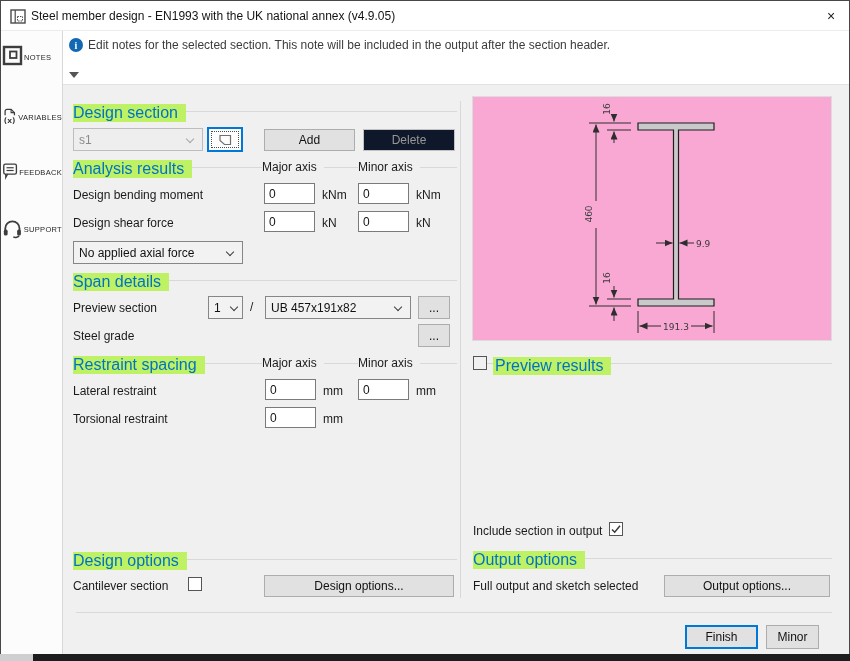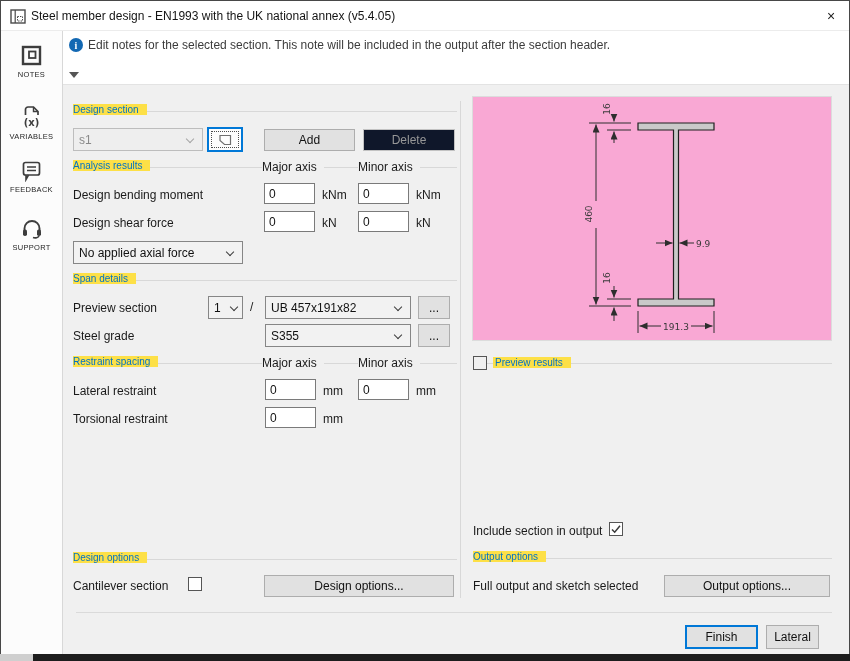--- a/index.html
+++ b/index.html
@@ -12,34 +12,34 @@
   #bottom-strip-dark { position:absolute; left:33px; top:654px; width:817px; height:7px; background:#1d1d1d; }
   #bottom-strip-light { position:absolute; left:0; top:654px; width:33px; height:7px; background:#cfcfcf; }
 
   
   #titlebar { position:absolute; left:0; top:0; width:848px; height:30px; background:#ffffff; border-bottom:1px solid #ececec; }
   #title-text { position:absolute; left:30px; top:8px; font-size:12px; color:#141414; white-space:nowrap; }
   #close-btn { position:absolute; left:812px; top:0; width:36px; height:29px; display:flex; align-items:center; justify-content:center; font-size:14px; color:#222; cursor:default; }
 
   
   #sidebar { position:absolute; left:0; top:30px; width:62px; height:624px; background:#fcfcfc; border-right:1px solid #d8d8d8; }
-  .side-item { position:absolute; left:0; width:61px; display:flex; flex-direction:column; align-items:center; }
+  .side-item { position:absolute; left:0; width:61px; display:flex; flex-direction:row; align-items:center; }
   .side-label { font-size:7.5px; color:#1f1f1f; letter-spacing:.3px; margin-top:3px; }
   .side-item svg { display:block; }
 
   
   #infobar { position:absolute; left:62px; top:30px; width:786px; height:54px; background:#ffffff; border-bottom:1px solid #e3e3e3; }
   #info-icon { position:absolute; left:6px; top:7px; width:14px; height:14px; border-radius:50%; background:#1268b3; color:#fff; font-size:10px; font-weight:bold; display:flex; align-items:center; justify-content:center; font-family:"Liberation Serif", serif; }
   #info-text { position:absolute; left:25px; top:7px; font-size:12px; color:#3c3c3c; white-space:nowrap; }
   #info-expander { position:absolute; left:6px; top:41px; width:0; height:0; border-left:5px solid transparent; border-right:5px solid transparent; border-top:6px solid #555; }
 
   
   .label { position:absolute; font-size:12px; color:#1a1a1a; white-space:nowrap; }
   .rule { position:absolute; height:1px; background:#d8d8d8; }
-  .ghead { position:absolute; font-size:10px; color:#0072c6; background:#fde047; padding-right:8px; white-space:nowrap; }
+  .ghead { position:absolute; font-size:16px; color:#0072c6; background:#bef264; padding-right:8px; white-space:nowrap; }
   .axhead { position:absolute; font-size:12px; color:#1a1a1a; background:#f0f0f0; padding:0 7px 0 0; white-space:nowrap; }
   .axhead.mid { padding-left:0; }
   .btn { position:absolute; background:#e1e1e1; border:1px solid #adadad; font-size:12px; color:#111; display:flex; align-items:center; justify-content:center; font-family:"Liberation Sans", sans-serif; }
   .btn.disabled { background:#0f172a; border-color:#c2c2c2; color:#979797; }
   .btn.default { border:2px solid #0078d7; }
   .tinput { position:absolute; border:1px solid #7a7a7a; background:#fff; font-size:12px; color:#111; padding:1px 4px; font-family:"Liberation Sans", sans-serif; }
   .combo { position:absolute; background:#f2f2f2; border:1px solid #868686; font-size:12px; color:#111; display:flex; align-items:center; padding-left:5px; white-space:nowrap; overflow:hidden; }
   .combo .chev { position:absolute; right:9px; top:7px; width:6px; height:6px; border-right:1.4px solid #3c3c3c; border-bottom:1.4px solid #3c3c3c; transform:rotate(45deg); }
   .combo.disabled { background:#eeeeee; border-color:#bdbdbd; color:#8a8a8a; }
   .combo.disabled .chev { border-color:#a5a5a5; }
@@ -61,21 +61,21 @@
 <body>
 
 <div id="window">
 
   <div id="titlebar">
     <svg class="abs" style="left:9px;top:8px" width="16" height="15" viewBox="0 0 16 15">
       <rect x="1" y="1" width="14" height="13" fill="none" stroke="#4a4a4a" stroke-width="1.4"></rect>
       <line x1="5.2" y1="1" x2="5.2" y2="14" stroke="#4a4a4a" stroke-width="1.2"></line>
       <rect x="7.5" y="7.5" width="5" height="4.5" fill="none" stroke="#4a4a4a" stroke-width="1" stroke-dasharray="1.4,1.1"></rect>
     </svg>
-    <div id="title-text">Steel member design - EN1993 with the UK national annex (v5.4.05)</div>
+    <div id="title-text">Steel member design - EN1993 with the UK national annex (v4.9.05)</div>
     <div id="close-btn">×</div>
   </div>
 
   <div id="sidebar">
     <div class="side-item" style="top:13px">
       <svg width="23" height="23" viewBox="0 0 23 23">
         <rect x="3" y="3" width="17" height="17" fill="none" stroke="#3d3d3d" stroke-width="2.4"></rect>
         <rect x="9" y="7.5" width="6.5" height="6.5" fill="none" stroke="#3d3d3d" stroke-width="1.8"></rect>
       </svg>
       <div class="side-label">NOTES</div>
@@ -162,24 +162,20 @@
     <span class="chev" style="right:5px"></span>
   </div>
   <div class="label" style="left:249px;top:299px">/</div>
   <div class="combo" style="left:264px;top:295px;width:146px;height:23px">
     <span>UB 457x191x82</span>
     <span class="chev"></span>
   </div>
   <div class="btn" style="left:417px;top:295px;width:32px;height:23px">...</div>
 
   <div class="label" style="left:72px;top:328px">Steel grade</div>
-  <div class="combo" style="left:264px;top:323px;width:146px;height:23px">
-    <span>S355</span>
-    <span class="chev"></span>
-  </div>
   <div class="btn" style="left:417px;top:323px;width:32px;height:23px">...</div>
 
   <div class="rule" style="left:72px;top:362px;width:384px"></div>
   <div class="ghead" style="left:72px;top:355px">Restraint spacing</div>
   <div class="axhead mid" style="left:261px;top:355px">Major axis</div>
   <div class="axhead mid" style="left:357px;top:355px">Minor axis</div>
 
   <div class="label" style="left:72px;top:383px">Lateral restraint</div>
   <input class="tinput" style="left: 264px; top: 378px; width: 51px; height: 21px;" value="0">
   <div class="label" style="left:322px;top:383px">mm</div>
@@ -250,18 +246,18 @@
     </svg>
   </div>
 
   <div class="rule" style="left:472px;top:557px;width:359px"></div>
   <div class="ghead" style="left:472px;top:550px">Output options</div>
   <div class="label" style="left:472px;top:578px">Full output and sketch selected</div>
   <div class="btn" style="left:663px;top:574px;width:166px;height:22px">Output options...</div>
 
   <div id="footer-rule"></div>
   <div class="btn default" style="left:684px;top:624px;width:73px;height:24px">Finish</div>
-  <div class="btn" style="left:765px;top:624px;width:53px;height:24px">Lateral</div>
+  <div class="btn" style="left:765px;top:624px;width:53px;height:24px">Minor</div>
 
 </div>
 
 <div id="bottom-strip-light"></div>
 <div id="bottom-strip-dark"></div>
 
 </body></html>

